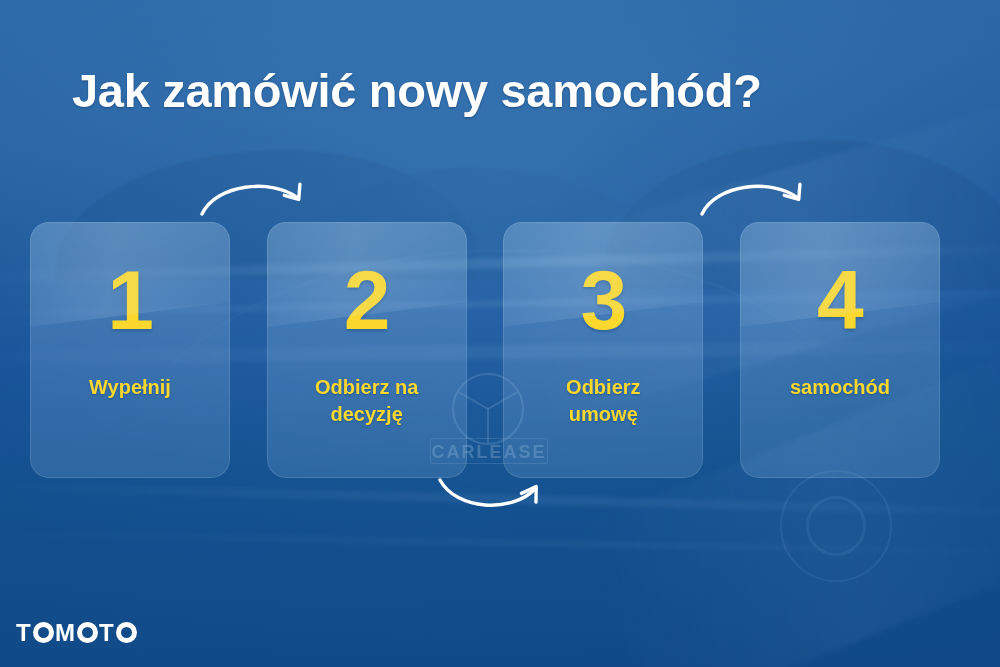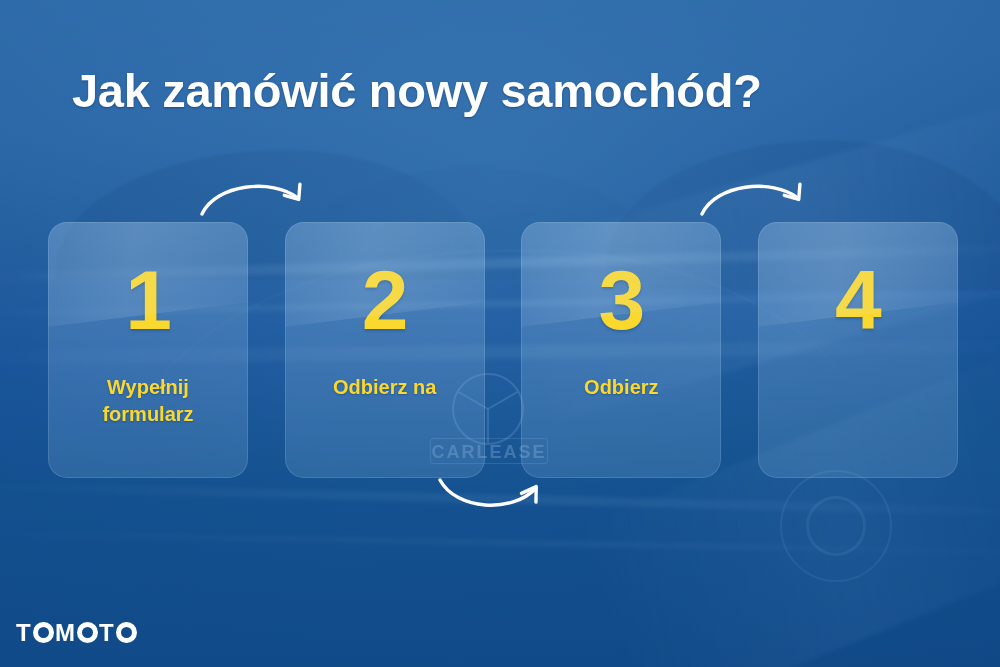--- a/index.html
+++ b/index.html
@@ -129,21 +129,21 @@
     font-weight:bold;
     letter-spacing:-0.3px;
     line-height:1.08;
     text-shadow:0 1px 2px rgba(4,40,84,.45);
     white-space:nowrap;
   }
 
   
   .cards {
     position:absolute;
-    left:48px; top:222px;
+    left:30px; top:222px;
     width:910px; height:256px;
     display:flex;
     justify-content:space-between;
   }
   .card {
     width:200px; height:256px;
     border-radius:19px;
     background:linear-gradient(180deg, rgba(155,196,233,.30) 0%, rgba(146,190,230,.26) 45%, rgba(134,181,224,.22) 100%);
     box-shadow:inset 0 0 0 1px rgba(188,218,246,.17);
     position:relative;
@@ -252,41 +252,43 @@
       <path d="M86 26 L101 27 L99 12" stroke="#ffffff" stroke-width="3.4" stroke-linecap="round" stroke-linejoin="round" fill="none" transform="rotate(12 99 26)"></path>
     </svg>
   </div>
 
   <div class="cards">
 
     <div class="card">
       <div class="card-num">1</div>
       <div class="card-label">
         <div>Wypełnij</div>
-        <div>formularz</div>
       </div>
     </div>
 
     <div class="card">
       <div class="card-num">2</div>
       <div class="card-label">
         <div>Odbierz na</div>
+        <div>decyzję</div>
       </div>
     </div>
 
     <div class="card">
       <div class="card-num">3</div>
       <div class="card-label">
         <div>Odbierz</div>
+        <div>umowę</div>
       </div>
     </div>
 
     <div class="card">
       <div class="card-num">4</div>
       <div class="card-label">
+        <div>samochód</div>
       </div>
     </div>
 
   </div>
 
   <div class="logo">
     <span></span><span>T</span><span class="o-ring"></span><span>M</span><span class="o-ring"></span><span>T</span><span class="o-ring"></span>
   </div>
 
 </div>

